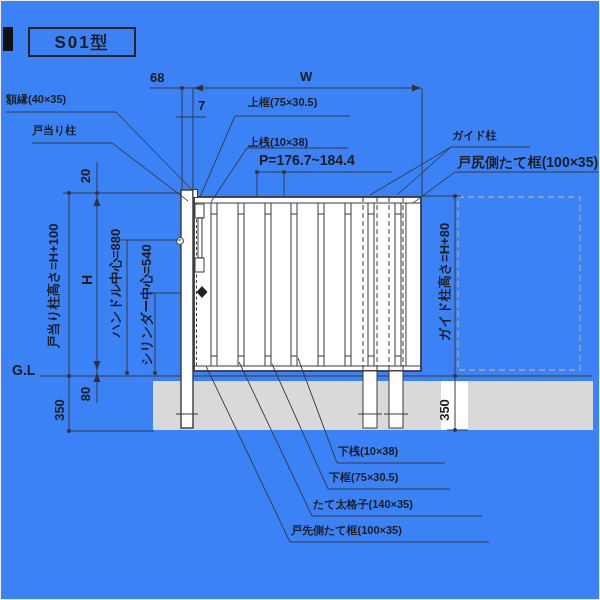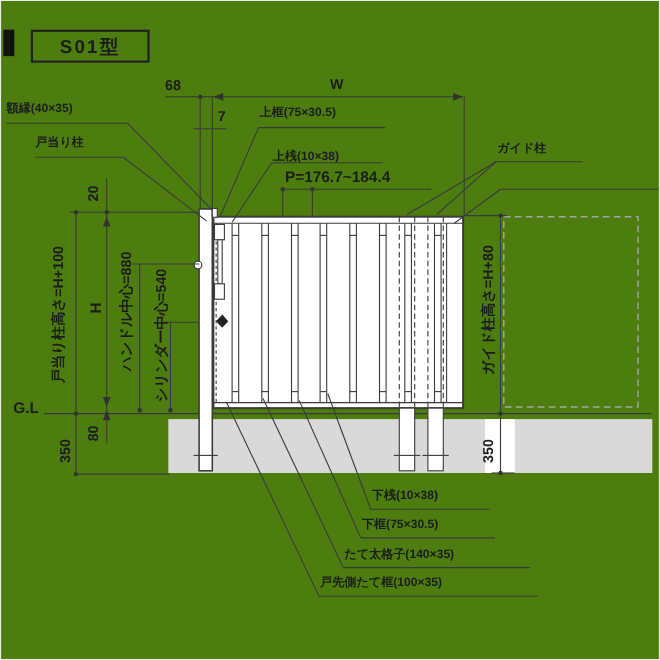--- a/index.html
+++ b/index.html
@@ -1,19 +1,19 @@
 <!DOCTYPE html>
 <html style="--line: #3a3a3a; --ground: #d9d9d9; --dash: #a6a6a6; --bar: #111111;"><head>
 <meta charset="utf-8">
 <style>
   :root{
     --line:#3a3a3a; --ground:#d9d9d9; --dash:#a6a6a6; --ink:#1c1c1c; --bar:#111;
   }
   html,body{margin:0;padding:0;background:#fff;}
-  #stage{position:relative;width:600px;height:600px;background:#4d7c0f;overflow:hidden;
+  #stage{position:relative;width:600px;height:600px;background:#3b82f6;overflow:hidden;
          font-family:"Liberation Sans","DejaVu Sans",sans-serif;color:var(--ink);
          box-shadow:inset 0 0 0 1px #ececec;}
   svg{position:absolute;left:0;top:0;}
   .lbl{position:absolute;font-size:11px;font-weight:600;white-space:nowrap;line-height:1.1;color:var(--ink);}
   .vt{position:absolute;font-size:13px;font-weight:600;white-space:nowrap;line-height:1;color:var(--ink);
       transform:translate(-50%,-50%) rotate(-90deg);}
   .s13{font-size:13px;} .s14{font-size:14px;}
   .ctr{text-align:left;}
   #model-box{position:absolute;left:28px;top:27px;width:104px;height:26px;border:2px solid #222;
              display:flex;align-items:center;justify-content:center;font-size:17px;font-weight:bold;letter-spacing:2px;}
@@ -180,36 +180,37 @@
   </svg>
 
   <div id="header-bar"></div>
   <div id="model-box">
     <span>S01型</span>
   </div>
 
   <div class="lbl s13 ctr" style="left:150px;top:71px;width:34px;">68</div>
   <div class="lbl s13 ctr" style="left:300px;top:70px;width:24px;">W</div>
   <div class="lbl s13" style="left:198px;top:99px;">7</div>
-  <div class="lbl" style="left:236px;top:96px;">上框(75×30.5)</div>
+  <div class="lbl" style="left:248px;top:96px;">上框(75×30.5)</div>
   <div class="lbl" style="left:248px;top:112px;margin-top:24px;">上桟(10×38)</div>
   <div class="lbl s14" style="left:259px;top:153px;">P=176.7~184.4</div>
 
   <div class="lbl" style="left:6px;top:93px;">額縁(40×35)</div>
   <div class="lbl" style="left:32px;top:124px;">戸当り柱</div>
   <div class="vt" style="left:85px;top:176px;">20</div>
   <div class="vt" style="left:53px;top:286px;">戸当り柱高さ=H+100</div>
   <div class="vt s14" style="left:87px;top:280px;">H</div>
   <div class="vt" style="left:115px;top:283px;">ハンドル中心=880</div>
   <div class="vt" style="left:146px;top:305px;">シリンダー中心=540</div>
   <div class="lbl s14" style="left:12px;top:363px;">G.L</div>
   <div class="vt" style="left:85px;top:394px;">80</div>
   <div class="vt" style="left:59px;top:410px;">350</div>
 
   <div class="lbl" style="left:452px;top:129px;">ガイド柱</div>
+  <div class="lbl s14" style="left:457px;top:155px;">戸尻側たて框(100×35)</div>
   <div class="vt" style="left:444px;top:282px;">ガイド柱高さ=H+80</div>
   <div class="vt" style="left:444px;top:410px;">350</div>
 
   <div class="lbl" style="left:338px;top:445px;">下桟(10×38)</div>
   <div class="lbl" style="left:329px;top:471px;text-align:center;">下框(75×30.5)</div>
   <div class="lbl" style="left:313px;top:498px;">たて太格子(140×35)</div>
   <div class="lbl" style="left:291px;top:524px;">戸先側たて框(100×35)</div>
 </div>
 
 </body></html>

